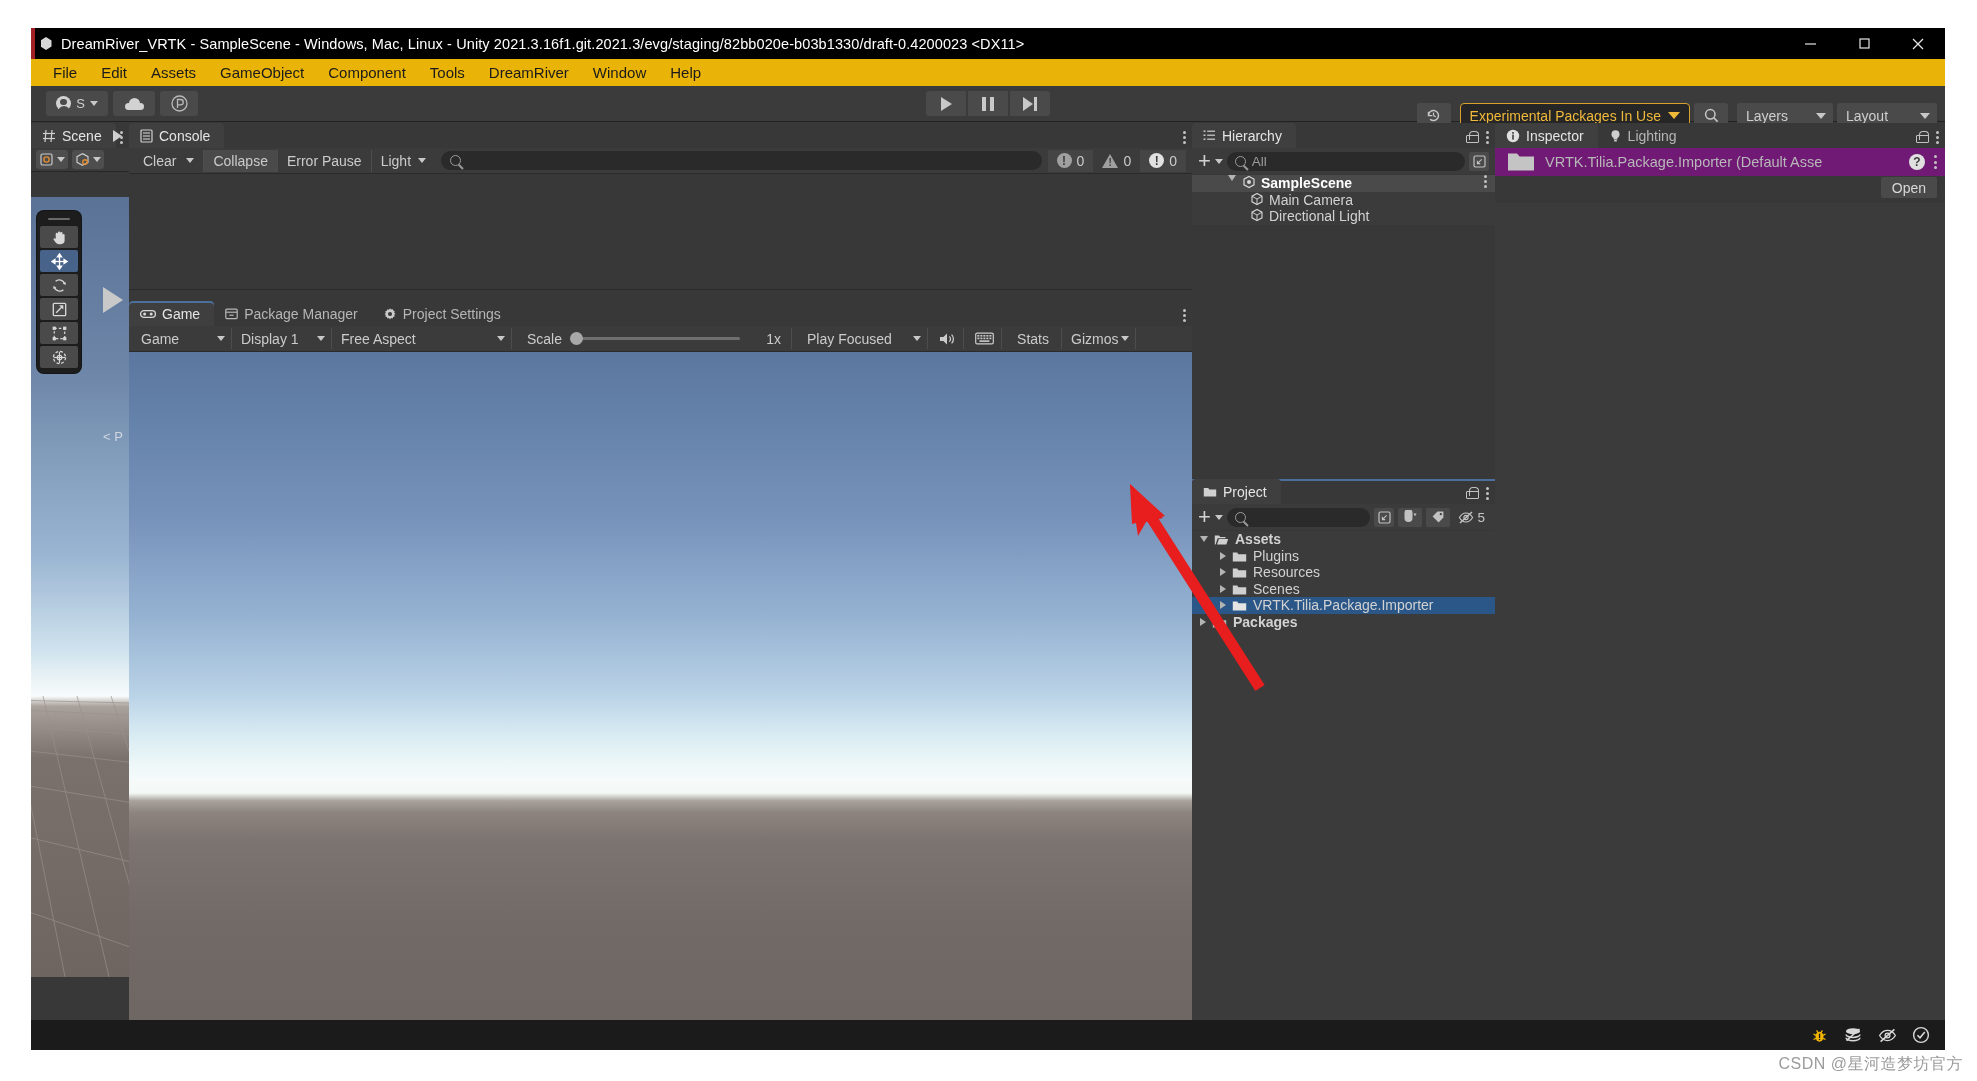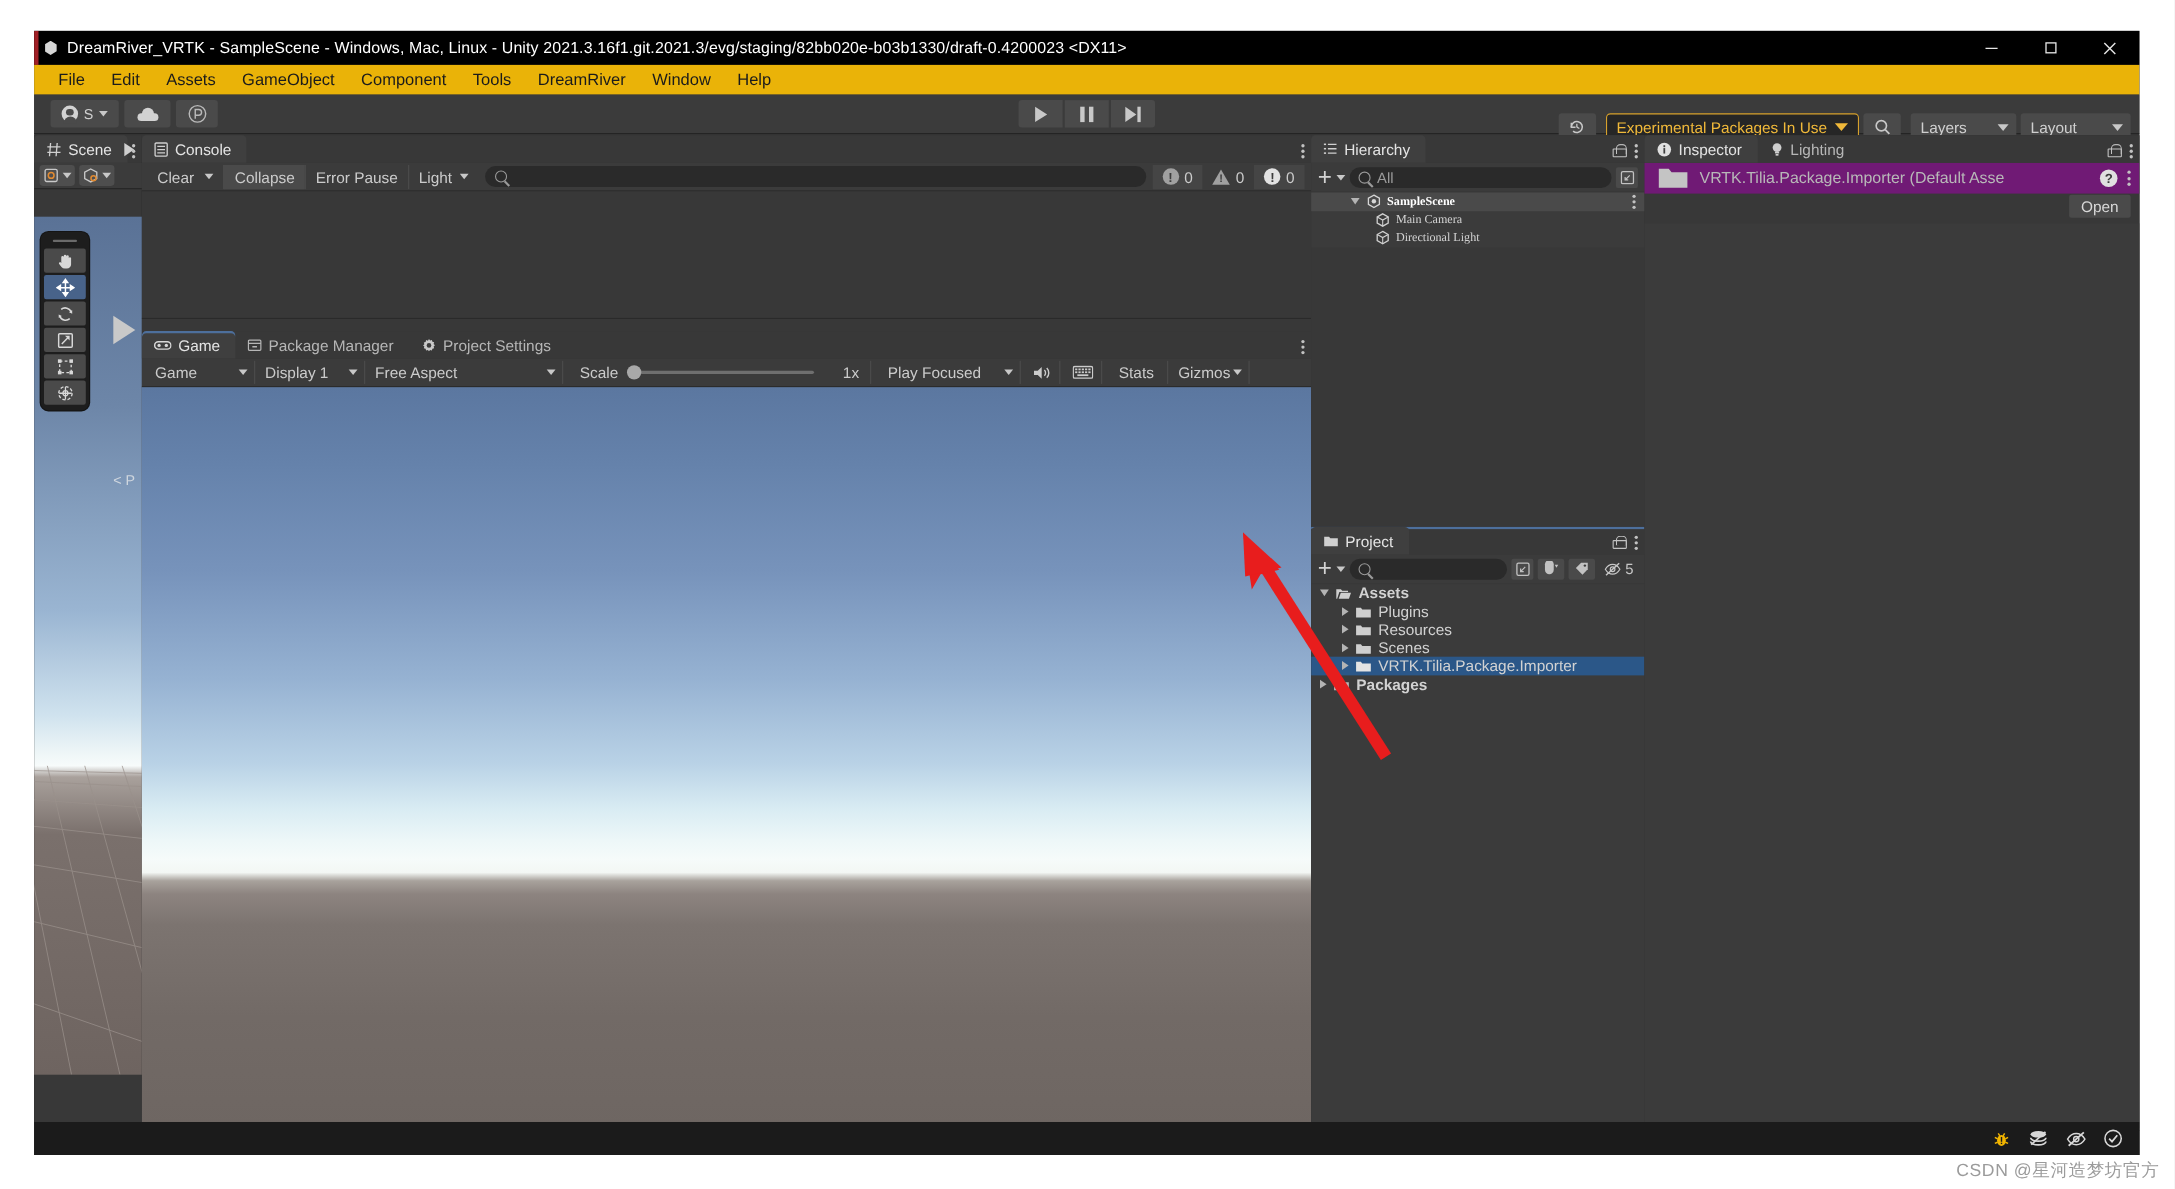--- a/index.html
+++ b/index.html
@@ -233,21 +233,21 @@
   .plus-btn{display:flex;align-items:center;gap:4px;color:#d2d2d2;}
   .plus-sign{font-size:22px;line-height:16px;}
   #hier-search{
     flex:1;height:19px;background:#2a2a2a;border-radius:10px;display:flex;align-items:center;
     gap:6px;padding-left:8px;color:#9a9a9a;font-size:13.5px;
   }
   .srch-ic{width:11px;height:11px;border:1.6px solid #9a9a9a;border-radius:50%;position:relative;flex:none;}
   .srch-ic::after{content:"";position:absolute;right:-4px;bottom:-3px;width:6px;height:1.6px;background:#9a9a9a;transform:rotate(45deg);}
   .sq-btn{width:20px;height:19px;background:#4a4a4a;border-radius:2px;display:flex;align-items:center;justify-content:center;}
   #hier-tree{ position:absolute;left:0;top:52px;width:100%;background:#3b3b3b; }
-  .h-row{ height:16.5px;display:flex;align-items:center;font-size:11px;color:#d2d2d2;position:relative;font-family:Liberation Serif, serif; }
+  .h-row{ height:16.5px;display:flex;align-items:flex-start;font-size:14px;color:#d2d2d2;position:relative; }
   .h-row.sel{ background:#4a4a4a; }
   .h-row.sel .hl{ font-weight:bold;color:#ffffff; }
   .tri-r{width:0;height:0;border-left:6px solid #b4b4b4;border-top:4px solid transparent;border-bottom:4px solid transparent;}
   .tri-dn{width:0;height:0;border-top:6px solid #b4b4b4;border-left:4px solid transparent;border-right:4px solid transparent;}
   .cube-ic{width:14px;height:14px;position:relative;flex:none;}
   .cube-ic svg{display:block;}
   #hier-fill{ position:absolute;left:0;top:52px;width:100%;height:304px;background:#3b3b3b;z-index:-1; }
 
   #project-panel{ position:absolute;left:0;top:356px;width:303px;height:571px;background:#383838; }
   #project-toolbar{ height:26px;background:#3b3b3b;display:flex;align-items:center;gap:4px;padding:0 6px; }

